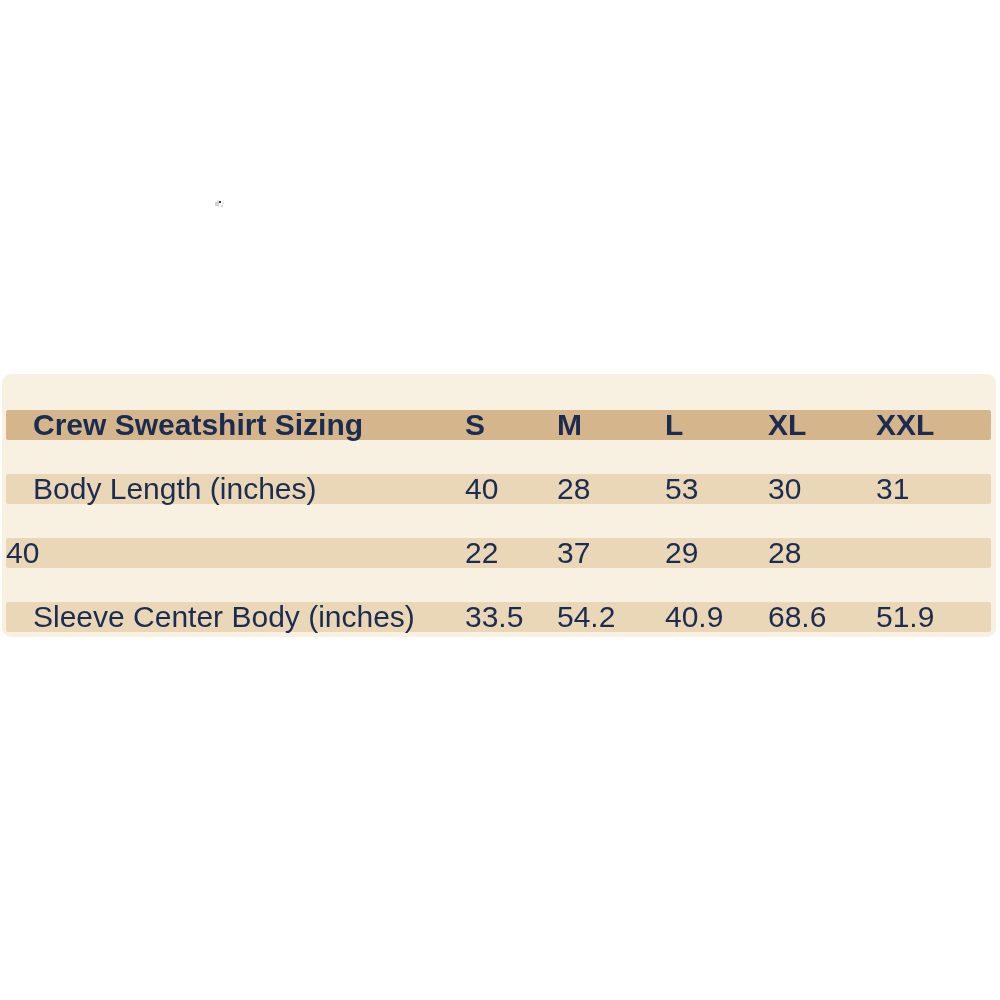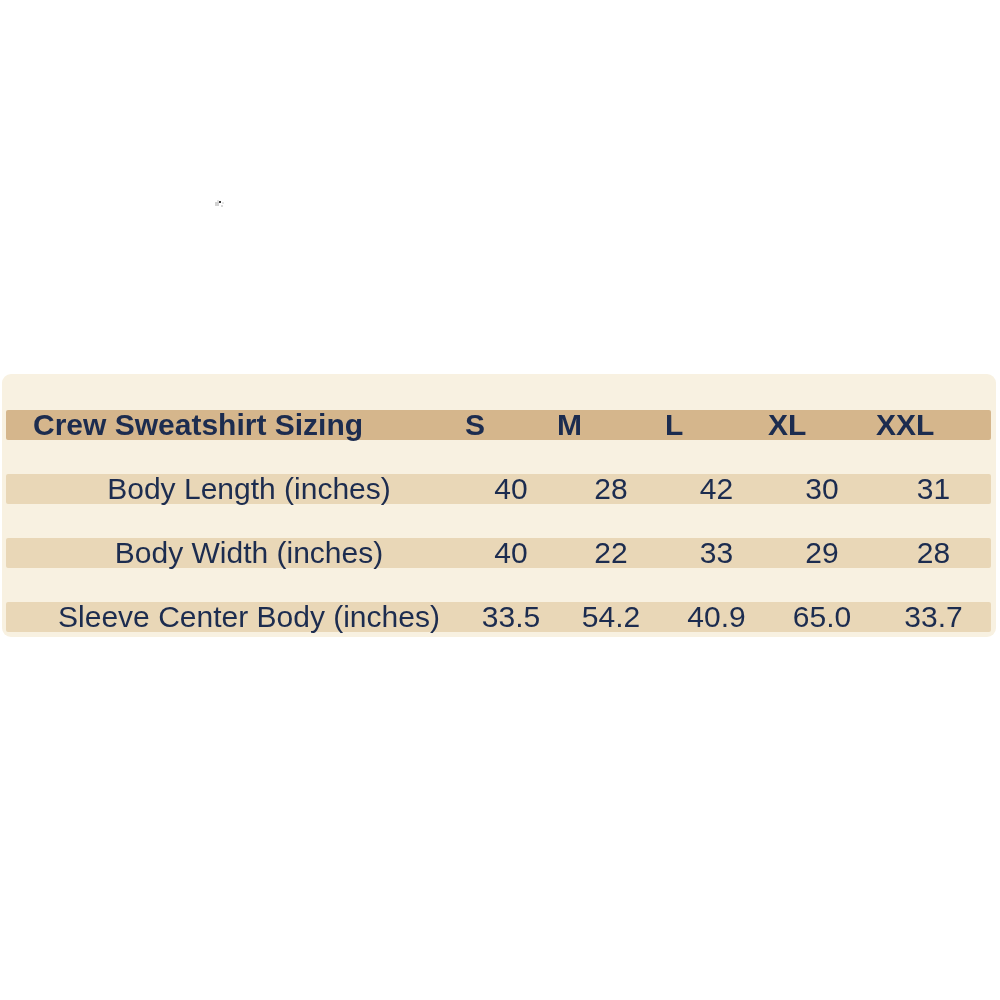--- a/index.html
+++ b/index.html
@@ -50,21 +50,20 @@
     border-radius: 2px;
     margin-top: 28px;
   }
   .trow.header {
     height: 60px;
     background: var(--header_bg, #d5b68c);
     font-weight: bold;
   }
   .trow.data {
     height: 54px;
-    text-align: center;
   }
   .cell {
     font-size: 30px;
     line-height: 1;
     color: var(--text, #1c2c4f);
     white-space: nowrap;
   }
   .cell.label {
     padding-left: 27px;
   }
@@ -84,37 +83,36 @@
       <div class="cell">M</div>
       <div class="cell">L</div>
       <div class="cell">XL</div>
       <div class="cell">XXL</div>
     </div>
 
     <div class="trow data">
       <div class="cell label">Body Length (inches)</div>
       <div class="cell">40</div>
       <div class="cell">28</div>
-      <div class="cell">42</div>
+      <div class="cell">53</div>
       <div class="cell">30</div>
       <div class="cell">31</div>
     </div>
 
     <div class="trow data">
-      <div class="cell label">Body Width (inches)</div>
       <div class="cell">40</div>
       <div class="cell">22</div>
-      <div class="cell">33</div>
+      <div class="cell">37</div>
       <div class="cell">29</div>
       <div class="cell">28</div>
     </div>
 
     <div class="trow data">
       <div class="cell label">Sleeve Center Body (inches)</div>
       <div class="cell">33.5</div>
       <div class="cell">54.2</div>
       <div class="cell">40.9</div>
-      <div class="cell">65.0</div>
-      <div class="cell">33.7</div>
+      <div class="cell">68.6</div>
+      <div class="cell">51.9</div>
     </div>
 
   </div>
 </div>
 
 </body></html>

